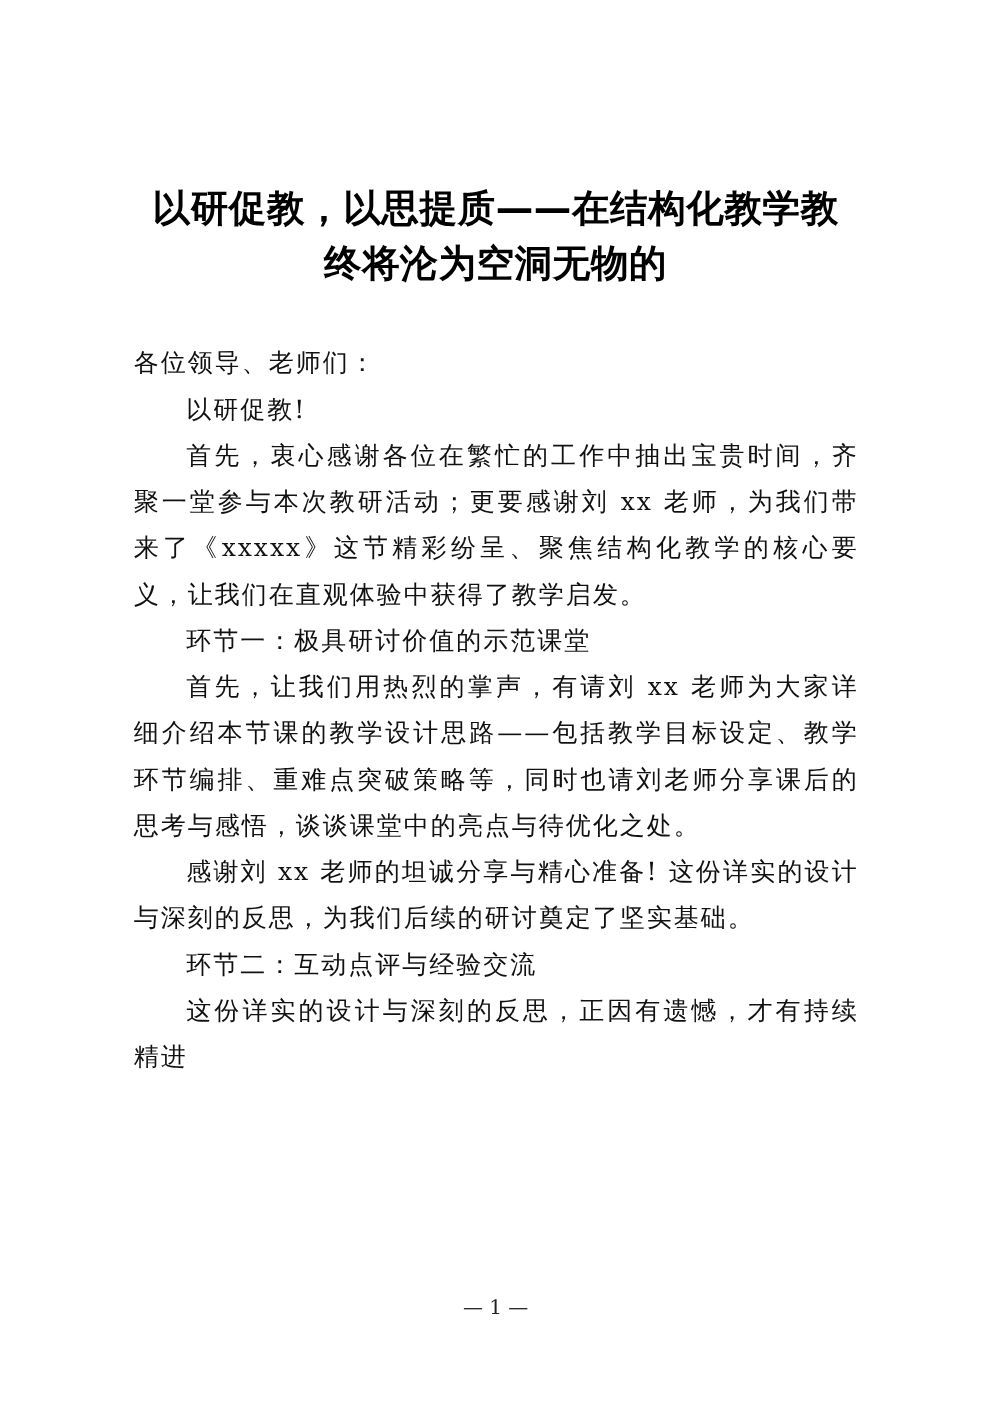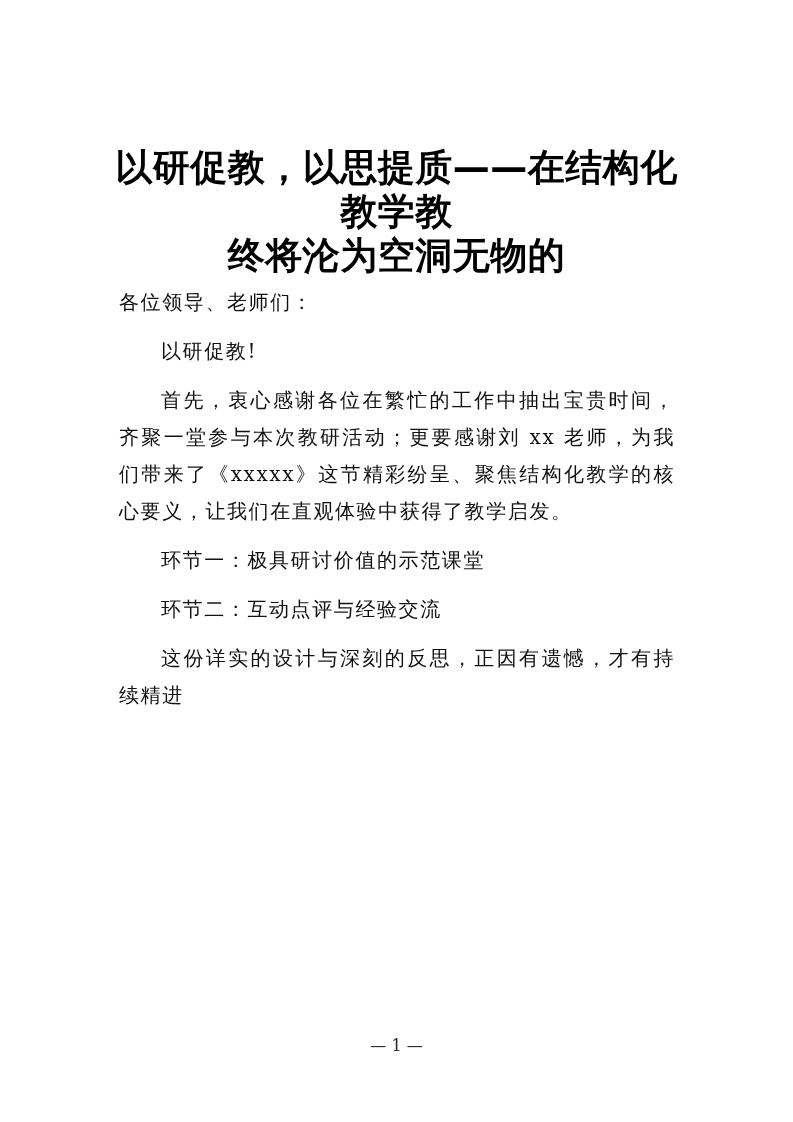--- a/index.html
+++ b/index.html
@@ -2,49 +2,51 @@
 <html><head>
 <meta charset="utf-8">
 <style>
   html, body { margin: 0; padding: 0; background: #ffffff; }
   body { width: 793px; height: 1122px; position: relative; overflow: hidden; }
   .page { position: absolute; left: 0; top: 0; width: 793px; height: 1122px; background: #fff; }
   .title {
     position: absolute; left: 100px; top: 146px; width: 593px;
     text-align: center;
     font-family: "DejaVu Sans", sans-serif;
-    font-weight: bold; font-size: 37px; line-height: 44px; color: #000;
+    font-weight: bold; font-size: 30px; line-height: 44px; color: #000;
     letter-spacing: 0.5px;
   }
   .body {
     position: absolute; left: 107px; top: 272px; width: 580px;
     font-family: "DejaVu Serif", serif;
     font-size: 20px; line-height: 37px; color: #111;
     text-align: justify; text-justify: inter-character;
     letter-spacing: 1.6px;
   }
-  .body p { margin: 12px; }
+  .body p { margin: 0; }
   .body p.indent { text-indent: 42px; }
   .footer {
     position: absolute; left: 0; top: 1036px; width: 793px; text-align: center;
     font-family: "DejaVu Serif", serif; font-size: 16px; color: #222;
   }
 </style>
 </head>
 <body>
 
 <div class="page">
   <div class="title">
     <div>以研促教，以思提质——在结构化教学教</div>
     <div>终将沦为空洞无物的</div>
   </div>
 
   <div class="body">
     <p>各位领导、老师们：</p>
     <p class="indent">以研促教!</p>
     <p class="indent">首先，衷心感谢各位在繁忙的工作中抽出宝贵时间，齐聚一堂参与本次教研活动；更要感谢刘 xx 老师，为我们带来了《xxxxx》这节精彩纷呈、聚焦结构化教学的核心要义，让我们在直观体验中获得了教学启发。</p>
     <p class="indent">环节一：极具研讨价值的示范课堂</p>
+    <p class="indent">首先，让我们用热烈的掌声，有请刘 xx 老师为大家详细介绍本节课的教学设计思路——包括教学目标设定、教学环节编排、重难点突破策略等，同时也请刘老师分享课后的思考与感悟，谈谈课堂中的亮点与待优化之处。</p>
+    <p class="indent">感谢刘 xx 老师的坦诚分享与精心准备! 这份详实的设计与深刻的反思，为我们后续的研讨奠定了坚实基础。</p>
     <p class="indent">环节二：互动点评与经验交流</p>
     <p class="indent">这份详实的设计与深刻的反思，正因有遗憾，才有持续精进</p>
   </div>
 
   <div class="footer">— 1 —</div>
 </div>
 
 </body></html>

